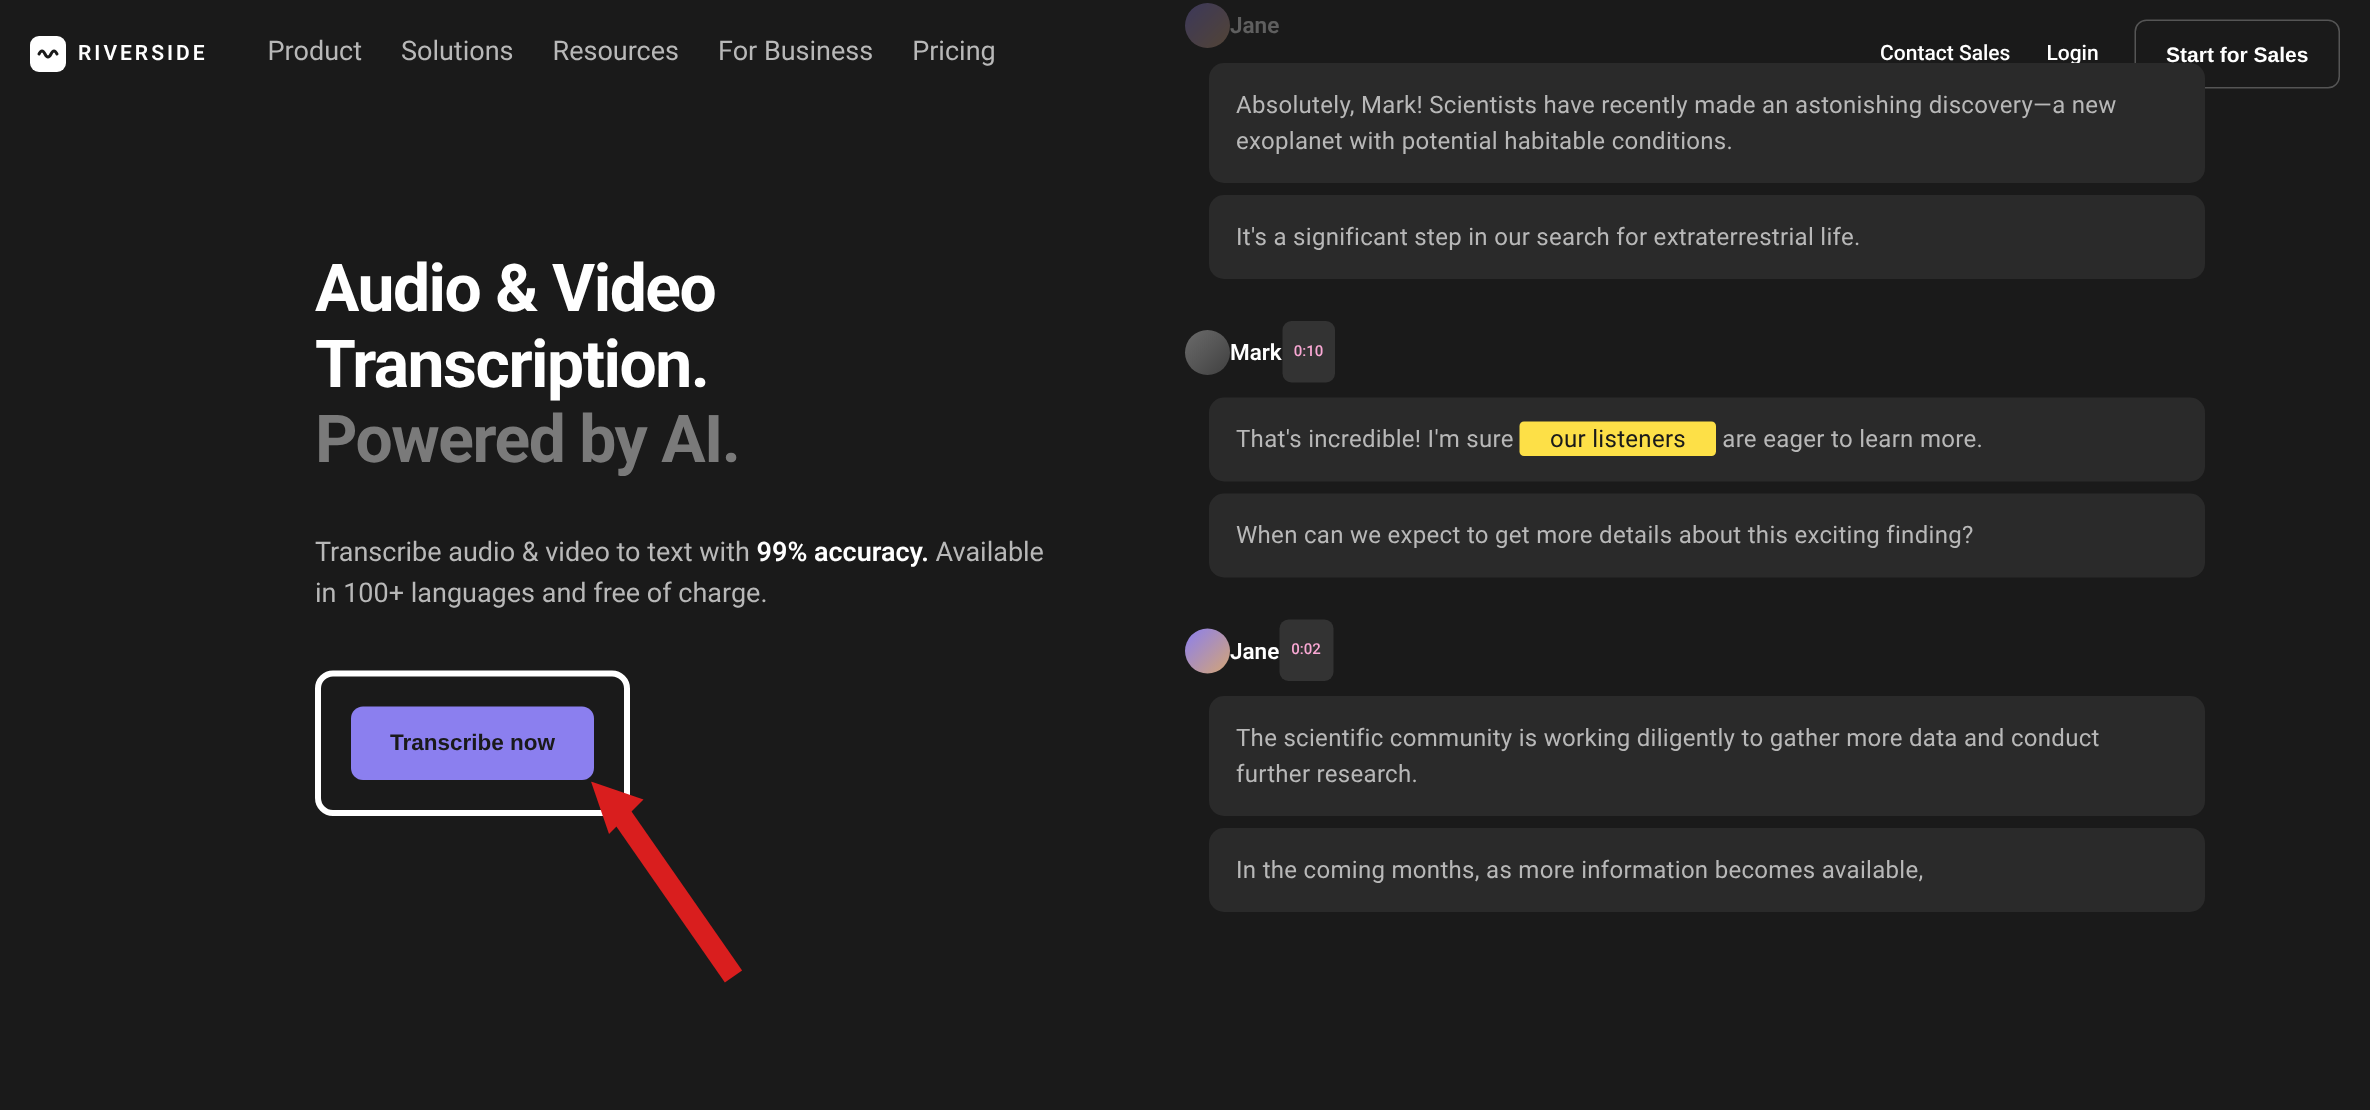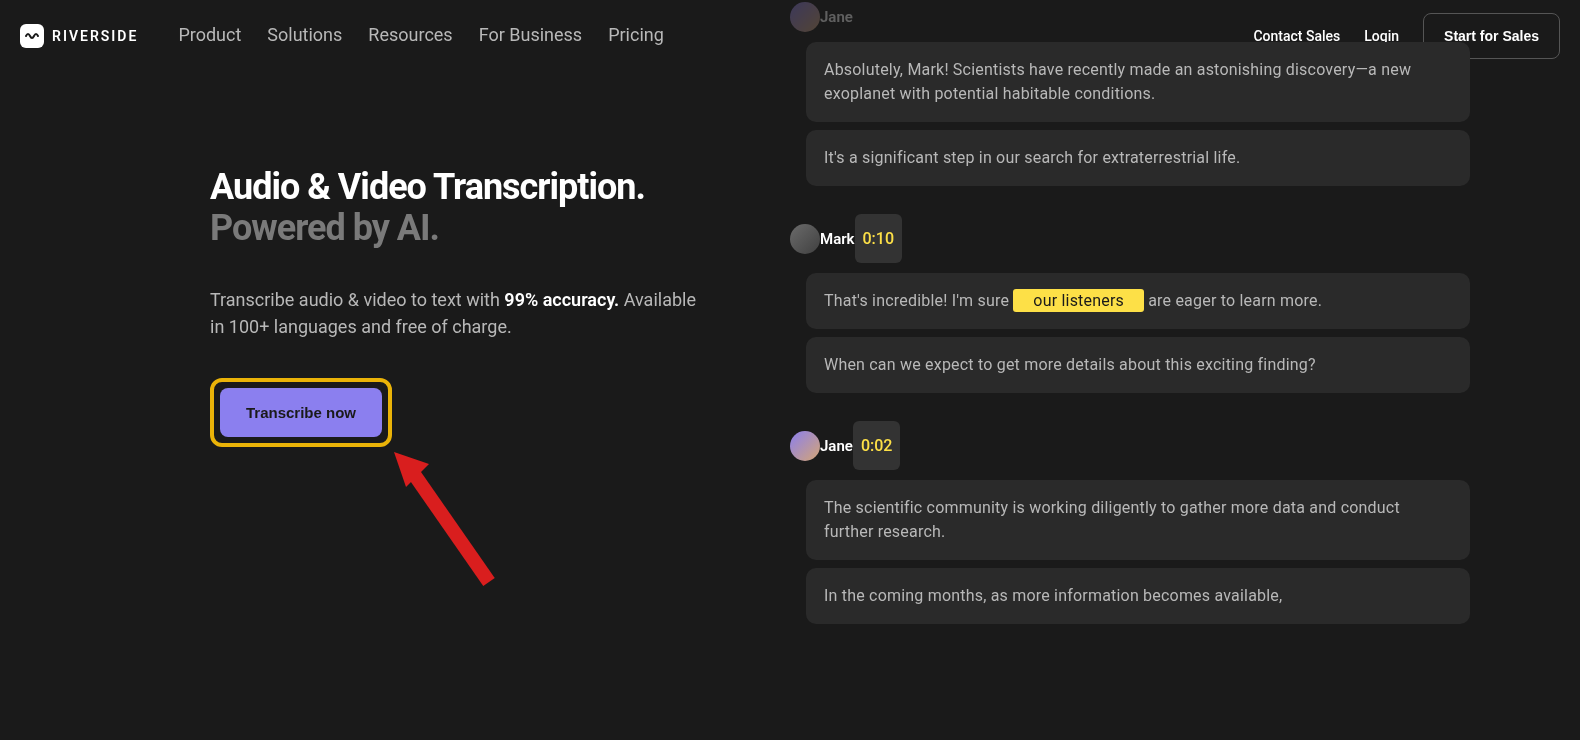--- a/index.html
+++ b/index.html
@@ -100,21 +100,21 @@
       height: calc(100% - 72px);
       gap: 80px;
     }
     
     .hero-left {
       width: 500px;
       padding-top: 95px;
     }
     
     .hero-title {
-      font-size: 36px;
+      font-size: 44px;
       font-weight: 700;
       line-height: 1.15;
       letter-spacing: -1px;
     }
     
     .hero-title-white {
       color: #ffffff;
     }
     
     .hero-title-gray {
@@ -129,23 +129,23 @@
     }
     
     .hero-subtitle strong {
       color: #ffffff;
       font-weight: 600;
     }
     
     .primary-button-wrapper {
       margin-top: 38px;
       display: inline-block;
-      border: 4px solid #eab308;
+      border: 4px solid #ffffff;
       border-radius: 12px;
-      padding: 6px;
+      padding: 20px;
       position: relative;
     }
     
     .primary-button {
       background-color: #8b7fef;
       color: #1a1a1a;
       border: none;
       border-radius: 8px;
       padding: 16px 26px;
       font-size: 15px;
@@ -206,22 +206,22 @@
     }
     
     .speaker-name {
       font-size: 15px;
       font-weight: 600;
       color: #ffffff;
     }
     
     .time-badge {
       background: #333;
-      color: #fde047;
-      font-size: 16px;
+      color: #f9a8d4;
+      font-size: 10px;
       padding: 15px 8px;
       border-radius: 6px;
       font-weight: 500;
     }
     
     .transcript-line {
       background: #2a2a2a;
       border-radius: 10px;
       padding: 16px 18px;
       margin-bottom: 8px;

